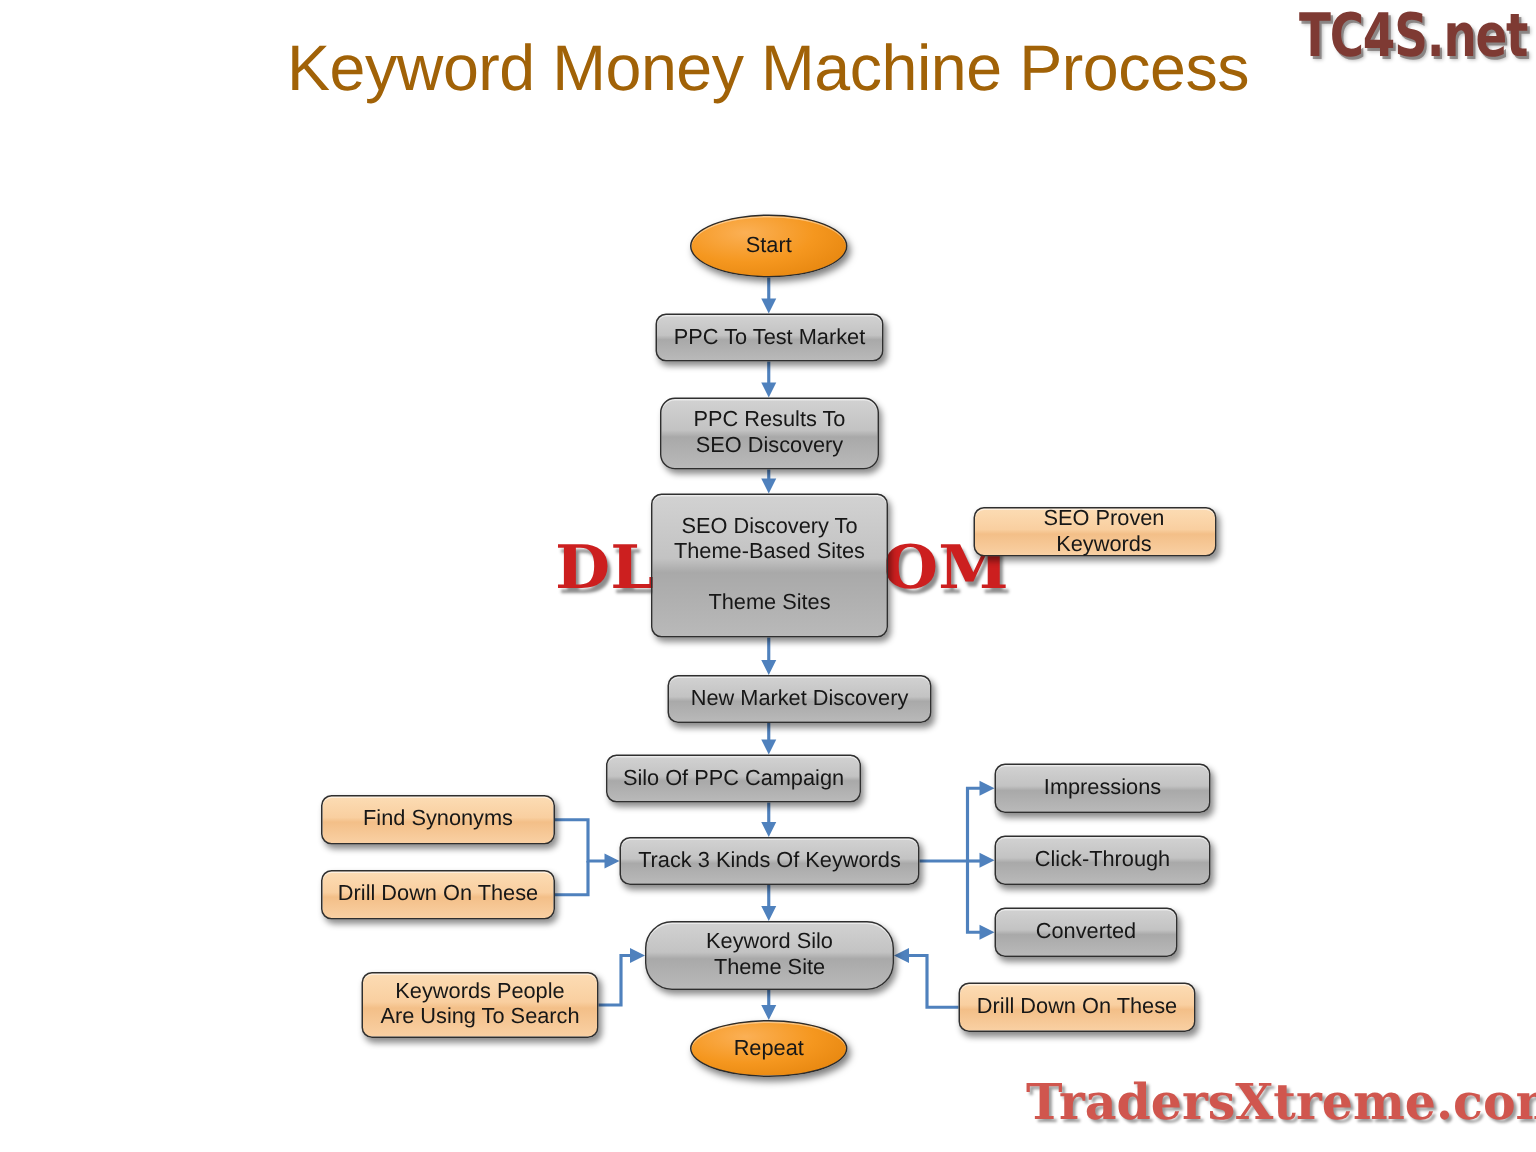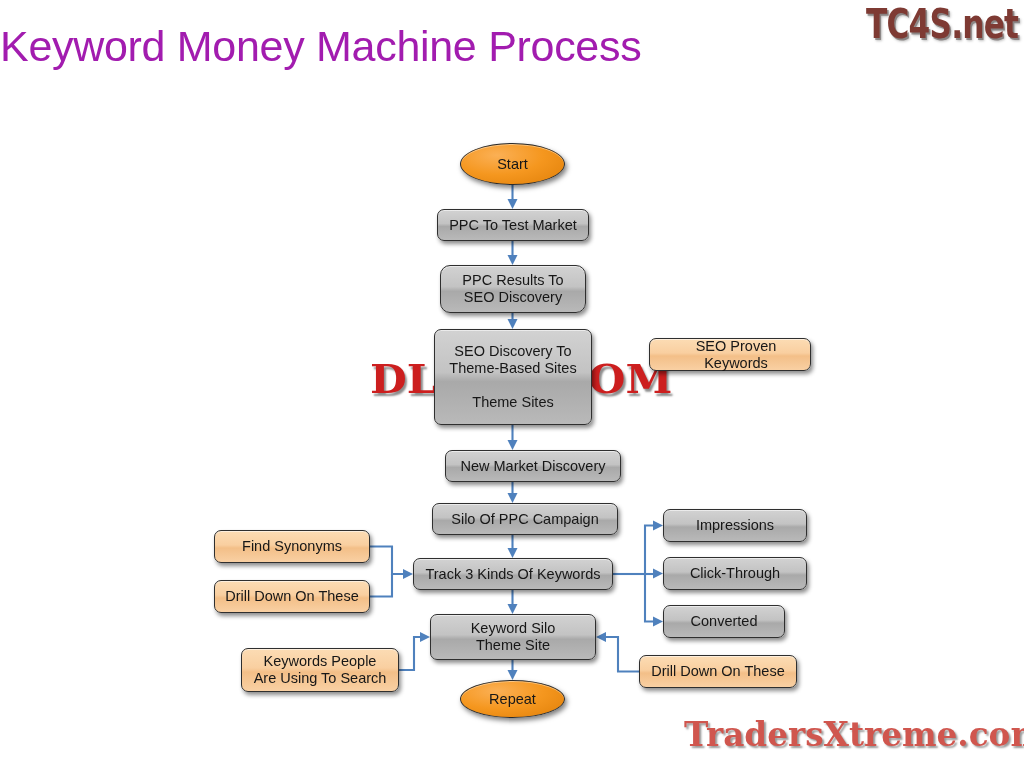--- a/index.html
+++ b/index.html
@@ -12,23 +12,23 @@
     overflow: hidden;
     font-family: "Liberation Sans", sans-serif;
     color: #111;
   }
   #stage { position: absolute; left:0; top:0; width:1024px; height:768px; }
 
   
   .title-main, .title-sub {
     position: absolute;
     width: 1024px;
-    text-align: left;
+    text-align: center;
     font-weight: 400;
-    color: #a21caf;
+    color: #a16207;
     white-space: nowrap;
     letter-spacing: -0.3px;
   }
   .title-main { top: 20px; font-size: 43px; line-height: 52px; }
   .title-sub  { top: 80px; font-size: 35px; line-height: 44px; }
 
   
   .wm-tc4s {
     position: absolute;
     right: 6px; top: 2px;
@@ -180,42 +180,42 @@
       </div>
       <div class="node node-gray" style="left: 434px; top: 329px; width: 158px; height: 96px;">
         <span class="lbl">SEO Discovery To<br>Theme-Based Sites<br><br>Theme Sites</span>
       </div>
       <div class="node node-orange" style="left: 649px; top: 338px; width: 162px; height: 33px; padding-left: 12px;">
         <span class="lbl">SEO Proven Keywords</span>
       </div>
       <div class="node node-gray" style="left: 425px; top: 450px; width: 176px; height: 32px; margin-left: 20px;">
         <span class="lbl">New Market Discovery</span>
       </div>
-      <div class="node node-gray" style="left: 432px; top: 503px; width: 186px; height: 32px;">
+      <div class="node node-gray" style="left: 404px; top: 503px; width: 170px; height: 32px;">
         <span class="lbl">Silo Of PPC Campaign</span>
       </div>
       <div class="node node-gray" style="left: 413px; top: 558px; width: 200px; height: 32px;">
         <span class="lbl">Track 3 Kinds Of Keywords</span>
       </div>
       <div class="node node-orange" style="left: 214px; top: 530px; width: 156px; height: 33px;">
         <span class="lbl">Find Synonyms</span>
       </div>
       <div class="node node-orange" style="left: 214px; top: 580px; width: 156px; height: 33px;">
         <span class="lbl">Drill Down On These</span>
       </div>
       <div class="node node-gray" style="left: 663px; top: 509px; width: 144px; height: 33px;">
         <span class="lbl">Impressions</span>
       </div>
       <div class="node node-gray" style="left: 663px; top: 557px; width: 144px; height: 33px; justify-content: center;">
         <span class="lbl">Click-Through</span>
       </div>
       <div class="node node-gray" style="left: 663px; top: 605px; width: 122px; height: 33px;">
         <span class="lbl">Converted</span>
       </div>
-      <div class="node node-gray" style="left: 430px; top: 614px; width: 166px; height: 46px;">
+      <div class="node node-gray" style="left: 430px; top: 614px; width: 166px; height: 46px; border-radius: 18px;">
         <span class="lbl">Keyword Silo<br>Theme Site</span>
       </div>
       <div class="node node-orange" style="left: 241px; top: 648px; width: 158px; height: 44px;">
         <span class="lbl">Keywords People<br>Are Using To Search</span>
       </div>
       <div class="node node-orange" style="left: 639px; top: 655px; width: 158px; height: 33px;">
         <span class="lbl">Drill Down On These</span>
       </div>
       <div class="node node-terminator" style="left: 460px; top: 680px; width: 105px; height: 38px;">
         <span class="lbl">Repeat</span>

